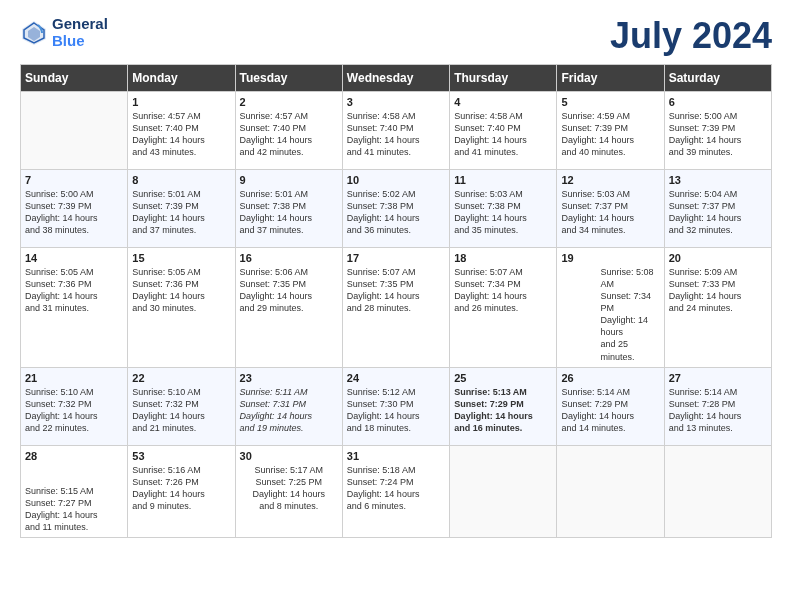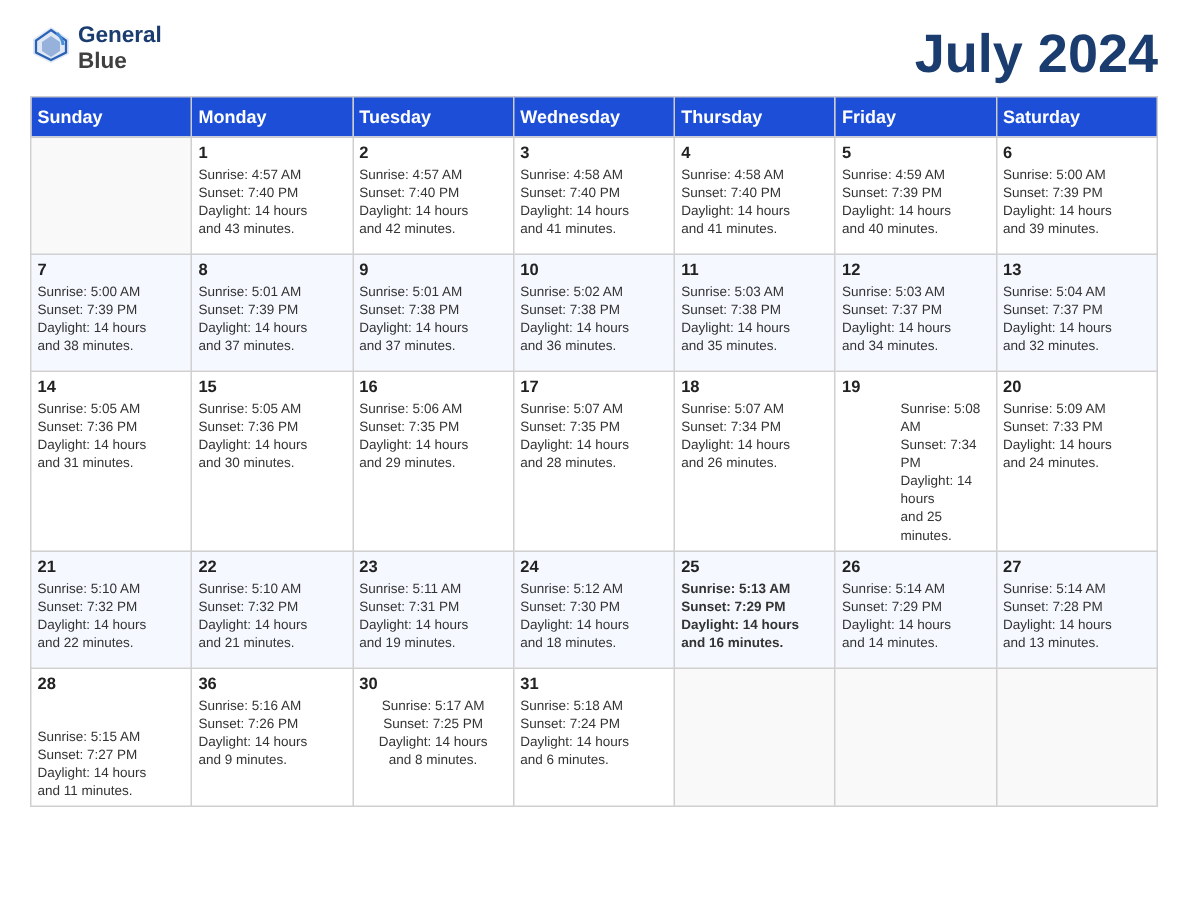--- a/index.html
+++ b/index.html
@@ -17,21 +17,21 @@
       padding: 16px 20px 16px 20px;
     }
     .header {
       display: flex;
       justify-content: space-between;
       align-items: flex-start;
       margin-bottom: 8px;
     }
     .logo {
       display: flex;
-      align-items: flex-start;
+      align-items: center;
     }
     .logo-icon {
       width: 28px;
       height: 28px;
       margin-right: 4px;
     }
     .title-block {
       text-align: right;
     }
     .month-title {
@@ -43,21 +43,21 @@
     .subtitle {
       font-size: 14px;
       color: #444;
     }
     table {
       width: 100%;
       border-collapse: collapse;
       table-layout: fixed;
     }
     thead tr th {
-      background-color: #1d4ed8;
+      background-color: #404040;
       color: #fff;
       font-size: 12px;
       font-weight: bold;
       padding: 6px 4px;
       text-align: left;
       border: 1px solid #ccc;
     }
     tbody tr td {
       vertical-align: top;
       border: 1px solid #d0d0d0;
@@ -91,21 +91,21 @@
   <div class="header">
     <div class="logo">
       <svg class="logo-icon" viewBox="0 0 28 28">
         <polygon points="14,2 26,10 26,20 14,26 2,20 2,10" fill="#2a62b5" opacity="0.15"></polygon>
         <polygon points="14,4 24,11 24,19 14,24 4,19 4,11" fill="none" stroke="#2a62b5" stroke-width="1.5"></polygon>
         <polygon points="14,8 20,12 20,18 14,22 8,18 8,12" fill="#2a62b5" opacity="0.4"></polygon>
         <path d="M18 6 Q22 10 22 14" stroke="#4a90d9" stroke-width="2" fill="none"></path>
       </svg>
       <div>
         <div style="font-size:15px;font-weight:bold;color:#1a3c6e;line-height:1.1">General</div>
-        <div style="font-size:15px;font-weight:bold;color:#404040;line-height:1.1">Blue</div>
+        <div style="font-size:15px;font-weight:bold;color:#3b82f6;line-height:1.1">Blue</div>
       </div>
     </div>
     <div class="title-block">
       <div class="month-title">July 2024</div>
     </div>
   </div>
 
   <table>
     <thead>
       <tr>
@@ -276,21 +276,21 @@
           </td>
           <td>
             <div class="day-num">22</div>
             <div class="cell-content" style="white-space: pre-line;">Sunrise: 5:10 AM
 Sunset: 7:32 PM
 Daylight: 14 hours
 and 21 minutes.</div>
           </td>
           <td>
             <div class="day-num">23</div>
-            <div class="cell-content" style="white-space: pre-line;">Sunrise: 5:11 AM
+            <div class="cell-content" style="white-space: pre-line; font-style: italic;">Sunrise: 5:11 AM
 Sunset: 7:31 PM
 Daylight: 14 hours
 and 19 minutes.</div>
           </td>
           <td>
             <div class="day-num">24</div>
             <div class="cell-content" style="white-space: pre-line;">Sunrise: 5:12 AM
 Sunset: 7:30 PM
 Daylight: 14 hours
 and 18 minutes.</div>
@@ -319,21 +319,21 @@
         </tr>
         <tr>
           <td>
             <div class="day-num">28</div>
             <div class="cell-content" style="white-space: pre-line; margin-top: 23px;">Sunrise: 5:15 AM
 Sunset: 7:27 PM
 Daylight: 14 hours
 and 11 minutes.</div>
           </td>
           <td>
-            <div class="day-num">36</div>
+            <div class="day-num">53</div>
             <div class="cell-content" style="white-space: pre-line;">Sunrise: 5:16 AM
 Sunset: 7:26 PM
 Daylight: 14 hours
 and 9 minutes.</div>
           </td>
           <td>
             <div class="day-num">30</div>
             <div class="cell-content" style="white-space: pre-line; text-align: center;">Sunrise: 5:17 AM
 Sunset: 7:25 PM
 Daylight: 14 hours

